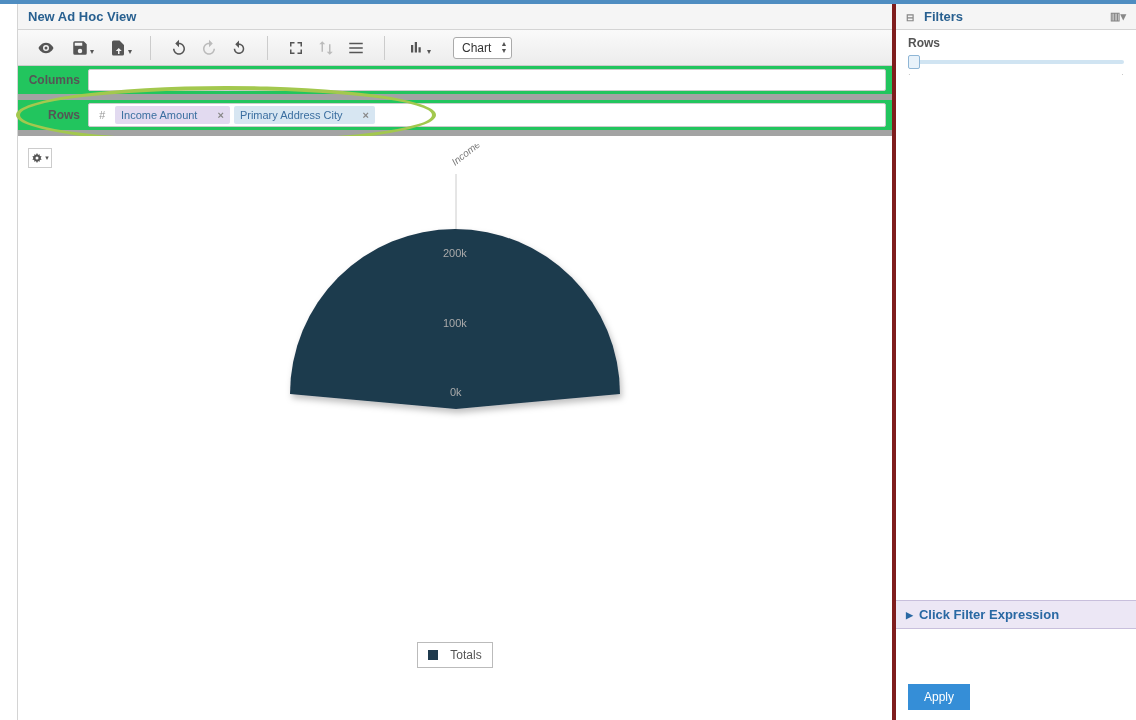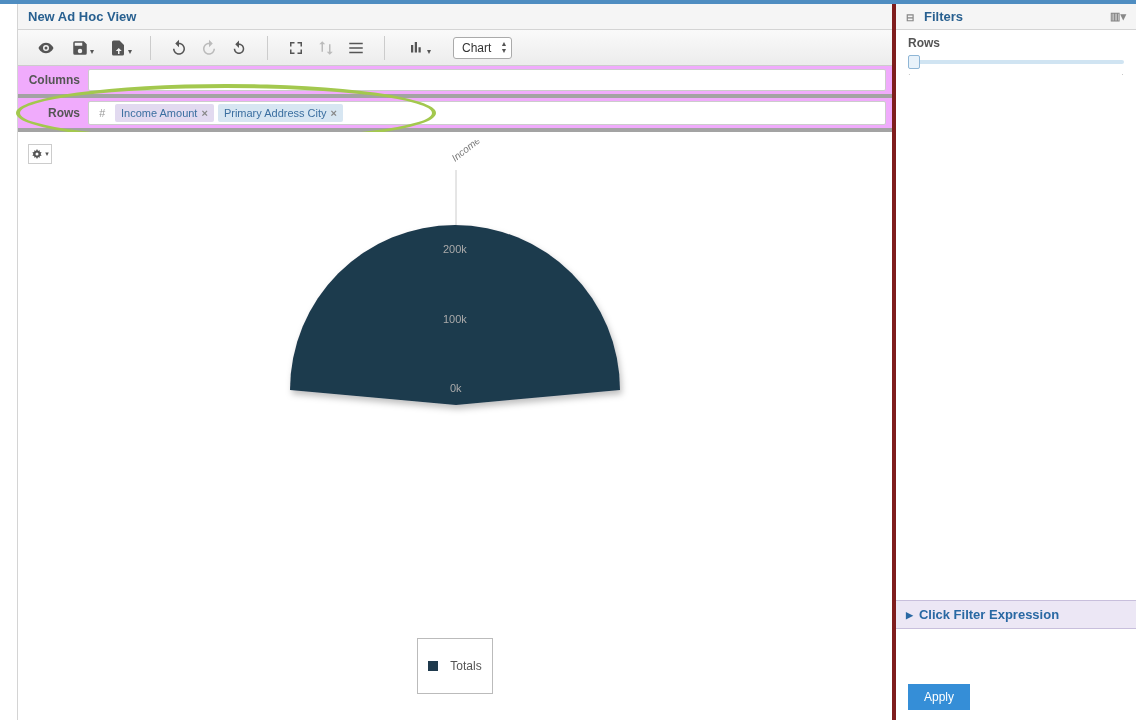--- a/index.html
+++ b/index.html
@@ -24,21 +24,21 @@
     }
     .left-panel {
       width: 18px;
       background: #fff;
       border-right: 1px solid #d4d4d4;
     }
     .center-panel {
       flex: 1;
       display: flex;
       flex-direction: column;
-      background: #f0abfc;
+      background: #22c55e;
       min-width: 0;
     }
     .right-panel {
       width: 244px;
       border-left: 4px solid #7f1d1d;
       display: flex;
       flex-direction: column;
       background: #fff;
     }
     .panel-header {
@@ -132,21 +132,21 @@
       font-size: 7px;
       line-height: 7px;
       color: #555;
     }
     .field-zones {
       padding: 0;
     }
     .field-zone {
       display: flex;
       align-items: center;
-      border-bottom: 4px solid #a3a3a3;
+      border-bottom: 6px solid #a3a3a3;
       min-height: 28px;
       position: relative;
     }
     .zone-label {
       width: 70px;
       font-weight: bold;
       color: #555;
       font-size: 12px;
       text-align: right;
       padding-right: 8px;
@@ -172,21 +172,21 @@
       color: #999;
       font-style: italic;
       font-size: 11px;
     }
     .pill {
       border-radius: 2px;
       padding: 3px 6px;
       font-size: 11px;
       display: flex;
       align-items: center;
-      gap: 4px;
+      gap: 20px;
     }
     .pill-measure {
       background: #e2daf0;
       color: #3b6fa0;
     }
     .pill-dim {
       background: #d7e6f2;
       color: #3b6fa0;
     }
     .pill .x {
@@ -239,21 +239,21 @@
       justify-content: center;
       margin-top: 8px;
     }
     .legend {
       display: flex;
       justify-content: center;
       margin: 18px 0 10px 0;
     }
     .legend-item {
       border: 1px solid #bbb;
-      padding: 20px 10px;
+      padding: 5px 10px;
       display: flex;
       align-items: center;
       gap: 12px;
       font-size: 12px;
       color: #555;
     }
     .legend-swatch {
       width: 10px;
       height: 10px;
       background: #1f3a4d;

